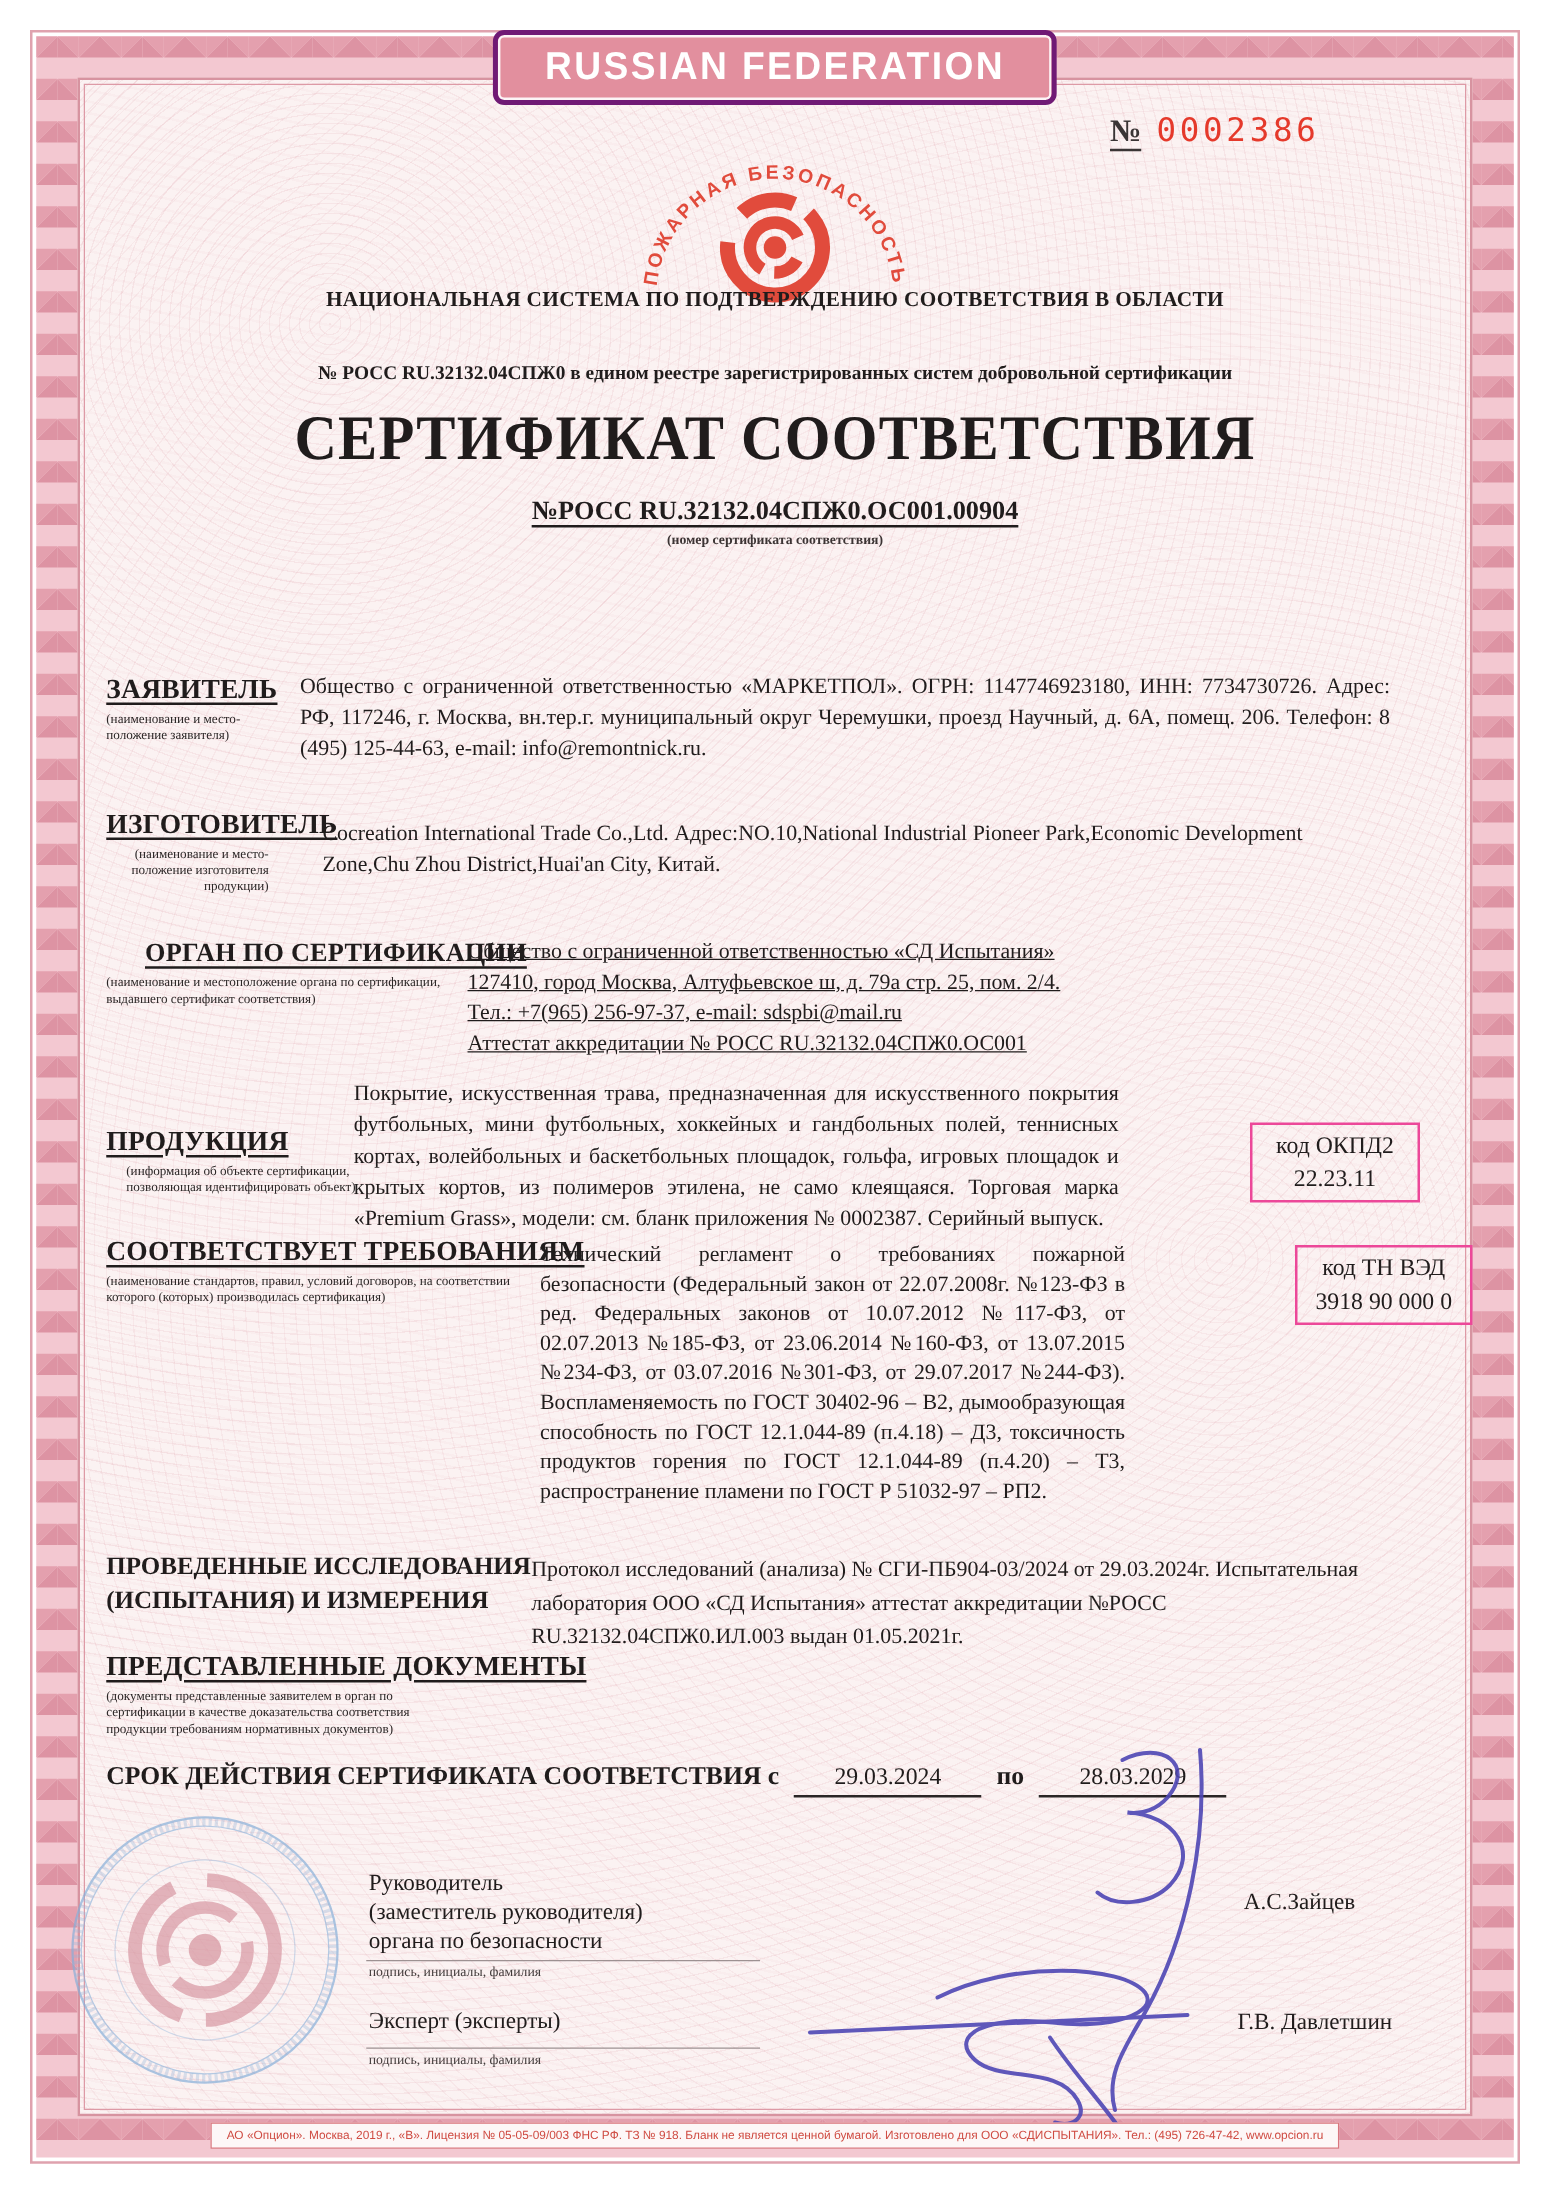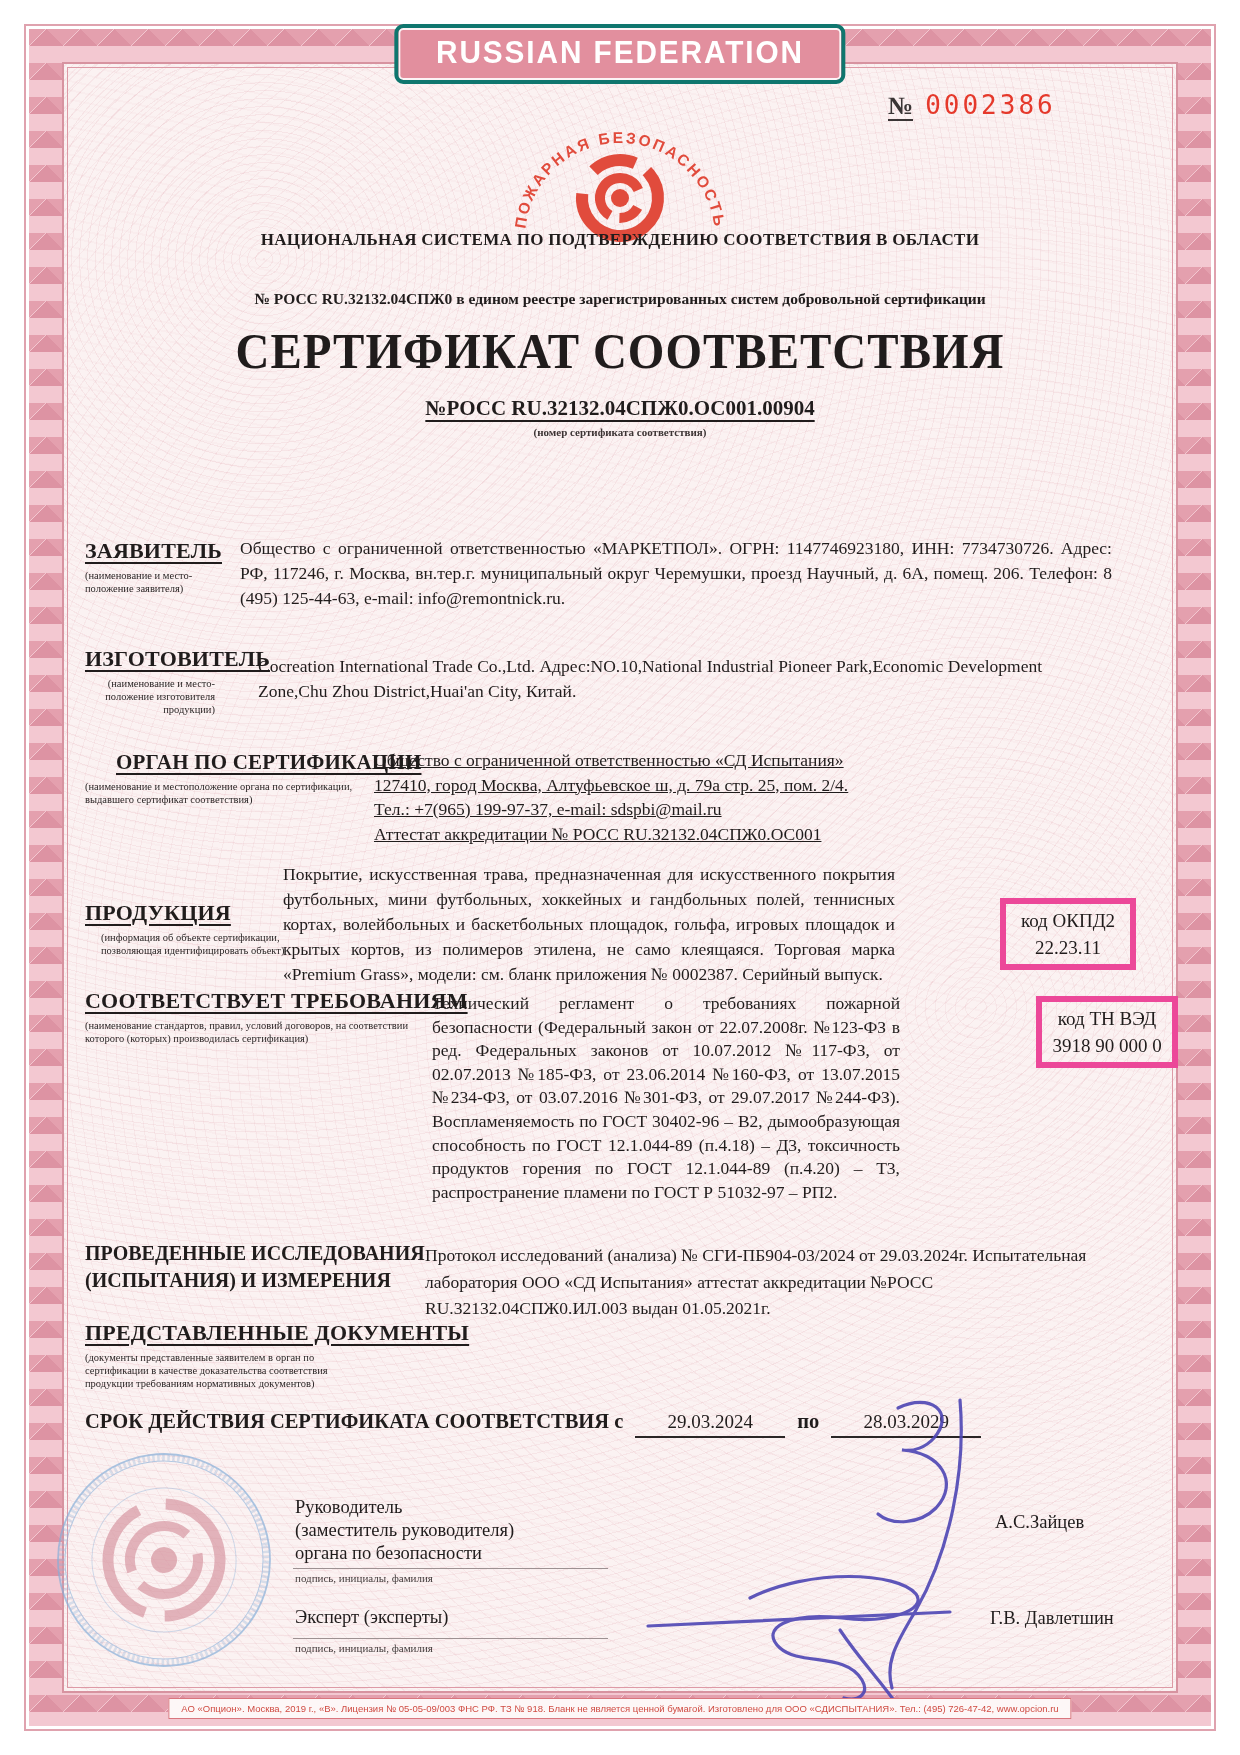--- a/index.html
+++ b/index.html
@@ -17,21 +17,21 @@
     background-size:34px 34px;
     background-position:0 0,0 0,17px 17px,17px 17px;}
   .inner{position:absolute;inset:62px;background-color:#fbf2f2;border:2px solid #d793a0;
     outline:1px solid #dd9aa6;outline-offset:-6px;
     background-image:
       repeating-radial-gradient(circle at 18% 12%, rgba(222,160,170,.16) 0 1px, rgba(0,0,0,0) 1px 8px),
       repeating-radial-gradient(circle at 82% 58%, rgba(222,160,170,.13) 0 1px, rgba(0,0,0,0) 1px 10px),
       repeating-linear-gradient(12deg, rgba(228,170,180,.07) 0 2px, rgba(0,0,0,0) 2px 9px);}
   
   .banner{position:absolute;top:24px;left:50%;transform:translateX(-50%);z-index:6;
-    background:#e28f9e;border:4px solid #0f766e;border-radius:9px;
+    background:#e28f9e;border:4px solid #701a75;border-radius:9px;
     box-shadow:inset 0 0 0 2px rgba(255,255,255,.9);padding:7px 30px 9px;}
   .banner-text{font-family:"Liberation Sans",sans-serif;font-weight:700;font-size:31px;
     letter-spacing:2px;color:#ffffff;display:inline-block;transform:scaleX(.96);}
   .serial{position:absolute;top:90px;left:888px;z-index:3;white-space:nowrap;}
   .serial .num-sign{font-size:25px;font-weight:700;color:#3a3535;border-bottom:2px solid #3a3535;}
   .serial .num{font-family:"DejaVu Sans Mono",monospace;font-size:26px;color:#e5392b;letter-spacing:3px;margin-left:8px;}
   .logo-svg{position:absolute;left:490px;top:106px;z-index:3;}
   .center-line{position:absolute;left:70px;right:70px;text-align:center;z-index:3;}
   .sys1{top:230px;font-size:17px;font-weight:700;letter-spacing:.3px;}
   .sys2{top:256px;font-size:17px;font-weight:700;letter-spacing:.3px;}
@@ -39,21 +39,21 @@
   .title{top:322px;font-size:47px;font-weight:700;letter-spacing:1px;transform:scaleY(1.08);transform-origin:center top;}
   .certnum{top:396px;font-size:21px;font-weight:700;text-decoration:underline;text-underline-offset:5px;}
   .certnum-caption{top:426px;font-size:11px;color:#3c3434;font-weight:bold;}
   
   .abs{position:absolute;z-index:3;}
   .sec-label{font-weight:700;font-size:22px;letter-spacing:.2px;text-decoration:underline;
     text-underline-offset:4px;text-decoration-thickness:2px;white-space:nowrap;}
   .sublabel{font-size:10.5px;line-height:13px;color:#2c2727;margin-top:5px;}
   .body-text{font-size:17.5px;line-height:25px;text-align:justify;}
   .lines p{font-size:17.5px;line-height:24.5px;}
-  .code-box{position:absolute;z-index:3;border:6px solid #ec4899;text-align:center;
+  .code-box{position:absolute;z-index:3;border:2px solid #ec4899;text-align:center;
     font-size:19px;line-height:27px;padding:3px 8px;}
   .res-label{font-weight:700;font-size:20px;line-height:27px;white-space:nowrap;}
   .validity{font-size:20.5px;font-weight:700;white-space:nowrap;}
   .validity .date{display:inline-block;min-width:150px;text-align:center;font-weight:400;font-size:19px;
     border-bottom:2px solid #2a2626;padding:0 6px 3px;margin:0 12px;}
   .role{font-size:18.5px;line-height:23px;}
   .sig-caption{font-size:11px;color:#433c3c;}
   .sig-line{border-top:1px solid #9d9192;width:315px;}
   .sig-name{font-size:18.5px;white-space:nowrap;}
   .fineprint{position:absolute;top:1698px;left:50%;transform:translateX(-50%);z-index:7;
@@ -110,21 +110,21 @@
   </div>
   <div class="abs body-text" style="left:258px;top:654px;width:855px;text-align:left;">Cocreation International Trade Co.,Ltd. Адрес:NO.10,National Industrial Pioneer Park,Economic Development Zone,Chu Zhou District,Huai'an City, Китай.</div>
 
   <div class="abs" style="left:85px;top:750px;width:300px;">
     <div class="sec-label" style="font-size:21px;margin-left:31px;">ОРГАН ПО СЕРТИФИКАЦИИ</div>
     <div class="sublabel" style="width:292px;">(наименование и местоположение органа по сертификации, выдавшего сертификат соответствия)</div>
   </div>
   <div class="abs lines" style="left:374px;top:748px;width:640px;text-decoration:underline;">
     <p>Общество с ограниченной ответственностью «СД Испытания»</p>
     <p>127410, город Москва, Алтуфьевское ш, д. 79а стр. 25, пом. 2/4.</p>
-    <p>Тел.: +7(965) 199-97-37, e-mail: sdspbi@mail.ru</p>
+    <p>Тел.: +7(965) 256-97-37, e-mail: sdspbi@mail.ru</p>
     <p>Аттестат аккредитации № РОСС RU.32132.04СПЖ0.ОС001</p>
   </div>
 
   <div class="abs body-text" style="left:283px;top:862px;width:612px;">Покрытие, искусственная трава, предназначенная для искусственного покрытия футбольных, мини футбольных, хоккейных и гандбольных полей, теннисных кортах, волейбольных и баскетбольных площадок, гольфа, игровых площадок и крытых кортов, из полимеров этилена, не само клеящаяся. Торговая марка «Premium Grass», модели: см. бланк приложения № 0002387. Серийный выпуск.</div>
   <div class="abs" style="left:85px;top:900px;width:195px;">
     <div class="sec-label">ПРОДУКЦИЯ</div>
     <div class="sublabel" style="width:190px;margin-left:16px;">(информация об объекте сертификации, позволяющая идентифицировать объект)</div>
   </div>
   <div class="code-box" style="left:1000px;top:898px;width:136px;">
     <div>код ОКПД2</div>

